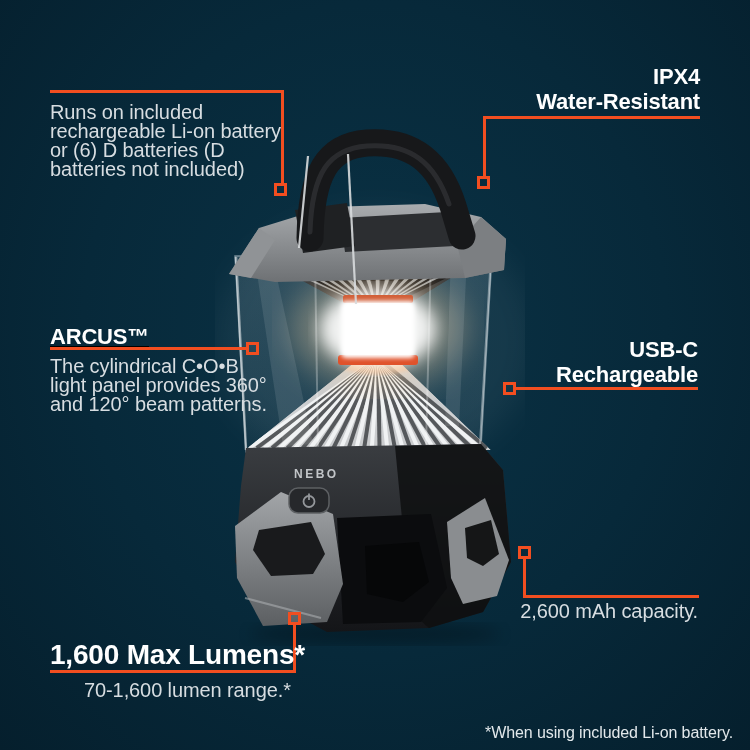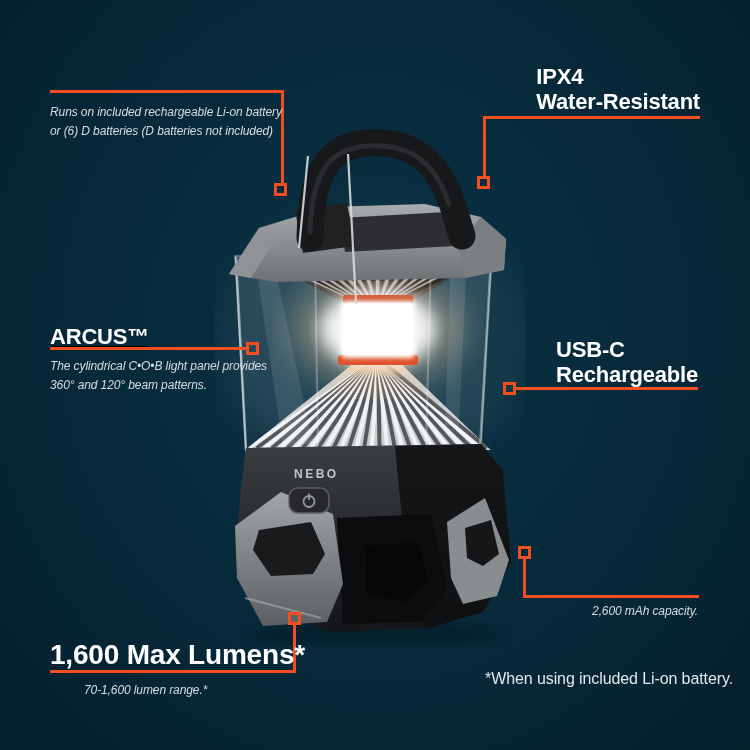--- a/index.html
+++ b/index.html
@@ -7,22 +7,22 @@
   html,body { background:#041a26; }
   .stage {
     position:relative; width:750px; height:750px; margin:0 auto;
     background: radial-gradient(ellipse at 50% 44%, #0a3245 0%, var(--bg) 55%, #051f2d 100%);
     overflow:hidden;
     font-family:"Liberation Sans", sans-serif;
   }
   .callout { position:absolute; }
   .h-title { color:var(--heading); font-weight:bold; font-size:22px; letter-spacing:-0.2px; line-height:25px; white-space:nowrap; }
   .h-title.xl { font-size:28px; line-height:29px; }
-  .desc { color:var(--body); font-size:12px; line-height:19px; letter-spacing:-0.1px;font-style:italic; }
-  .right { }
+  .desc { color:var(--body); font-size:20px; line-height:19px; letter-spacing:-0.1px; }
+  .right { text-align:right; }
   .line { position:absolute; background:var(--accent); }
   .node { position:absolute; width:13px; height:13px; border:3px solid var(--accent); background:transparent; }
   .footnote { position:absolute; color:#E2E8EB; font-size:16px; letter-spacing:-0.1px; }
   svg { display:block; }
 </style>
 </head>
 <body>
 
 <div class="stage">
 
@@ -238,15 +238,15 @@
   <div class="callout desc right" style="right:52px; top:602px;">2,600 mAh capacity.</div>
 
   <div class="node" style="left:288px; top:612px;"></div>
   <div class="line" style="left:293px; top:625px; width:3px; height:45px;"></div>
   <div class="line" style="left:50px; top:670px; width:246px; height:3px;"></div>
   <div class="callout" style="left:50px; top:640px;">
     <div class="h-title xl">1,600 Max Lumens*</div>
   </div>
   <div class="callout desc" style="left:50px; top:681px;margin-left:34px;">70-1,600 lumen range.*</div>
 
-  <div class="footnote right" style="right:17px; top:670px; position:absolute;margin-left:39px;">*When using included Li-on battery.</div>
+  <div class="footnote right" style="right:17px; top:724px; position:absolute;margin-left:39px;">*When using included Li-on battery.</div>
 
 </div>
 
 </body></html>

